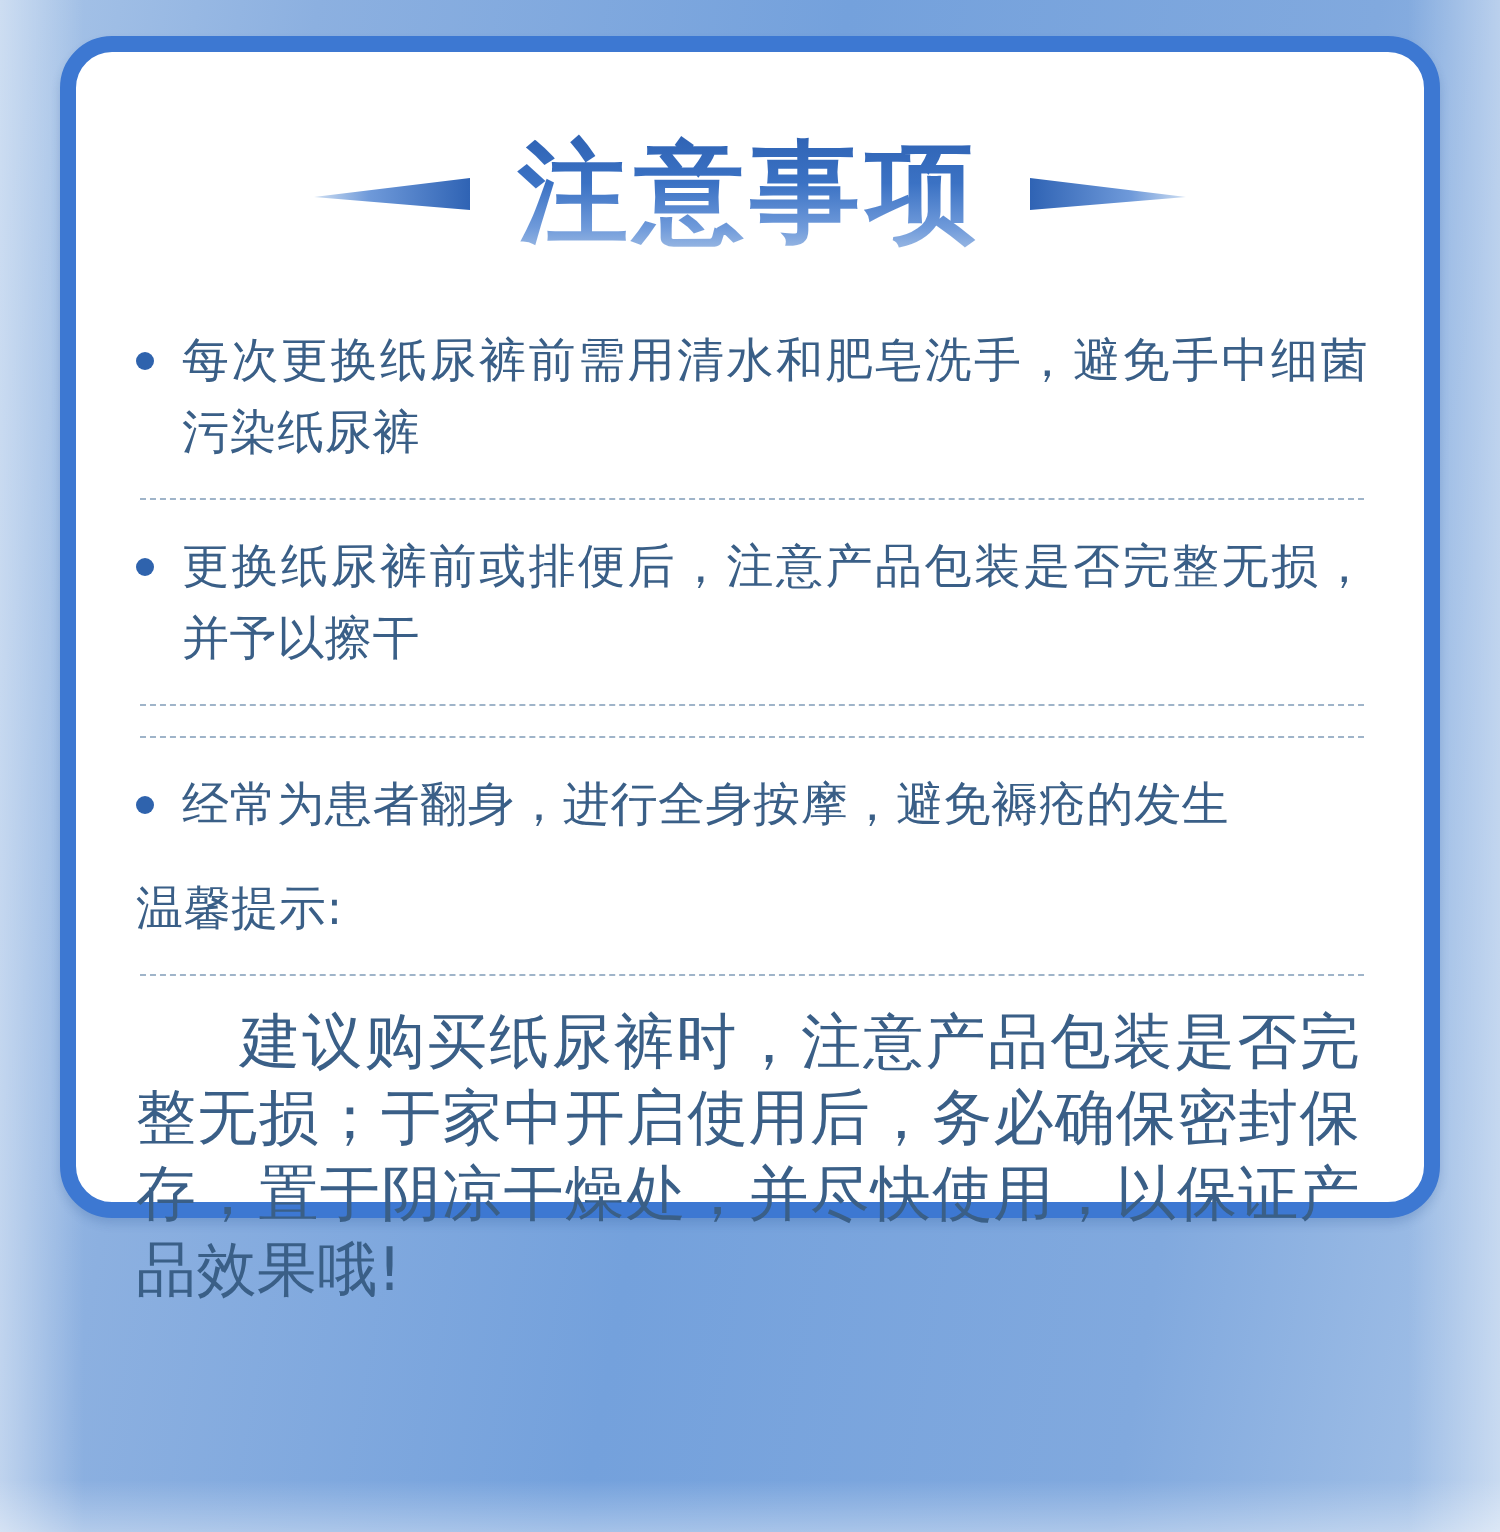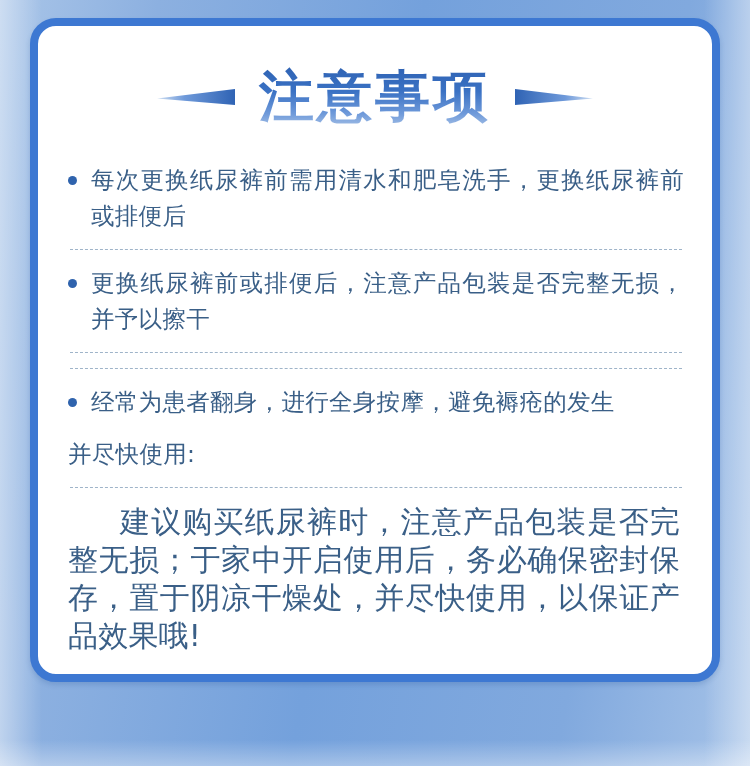--- a/index.html
+++ b/index.html
@@ -44,21 +44,21 @@
     background: linear-gradient(0deg, rgba(255,255,255,0.35), rgba(255,255,255,0));
     pointer-events: none;
   }
 
   
   .card-frame {
     position: absolute;
     left: 30px;
     top: 18px;
     width: 690px;
-    height: 664px;
+    height: 591px;
     box-sizing: border-box;
     border: 8px solid #3d78d2;
     border-radius: 26px;
     background: #ffffff;
     box-shadow: 0 3px 5px rgba(30, 70, 140, 0.18);
   }
 
   .card-inner {
     position: absolute;
     left: 0; top: 0; right: 0; bottom: 0;
@@ -191,38 +191,38 @@
           </svg>
         </span>
       </div>
 
       <div class="content">
 
         <div class="spacer-top-list"></div>
 
         <div class="note-row">
           <span class="bullet"></span>
-          <span class="note-text">每次更换纸尿裤前需用清水和肥皂洗手，更换纸尿裤前或排便后</span>
+          <span class="note-text">每次更换纸尿裤前需用清水和肥皂洗手，避免手中细菌污染纸尿裤</span>
         </div>
         <div class="divider"></div>
 
         <div class="note-row">
           <span class="bullet"></span>
           <span class="note-text">更换纸尿裤前或排便后，注意产品包装是否完整无损，并予以擦干</span>
         </div>
         <div class="divider"></div>
 
         <div class="divider"></div>
 
         <div class="note-row">
           <span class="bullet"></span>
           <span class="note-text">经常为患者翻身，进行全身按摩，避免褥疮的发生</span>
         </div>
 
-        <div class="tip-label">并尽快使用:</div>
+        <div class="tip-label">温馨提示:</div>
 
         <div class="divider"></div>
 
         <div class="tip-body">建议购买纸尿裤时，注意产品包装是否完整无损；于家中开启使用后，务必确保密封保存，置于阴凉干燥处，并尽快使用，以保证产品效果哦!</div>
 
       </div>
     </div>
   </div>
 </div>
 

